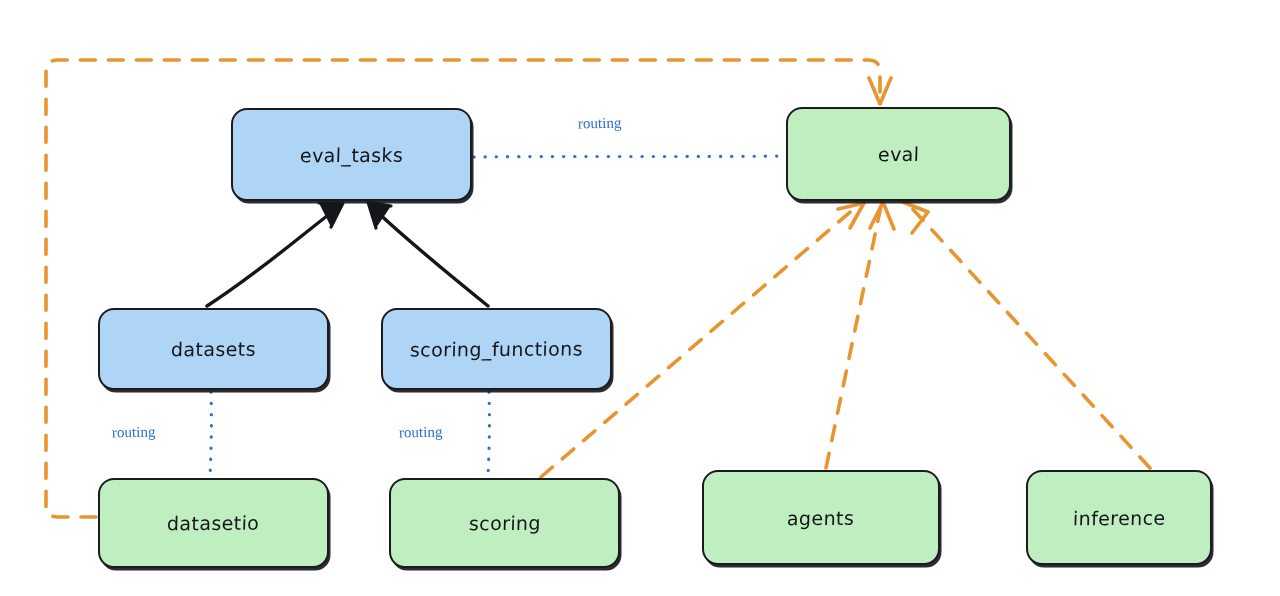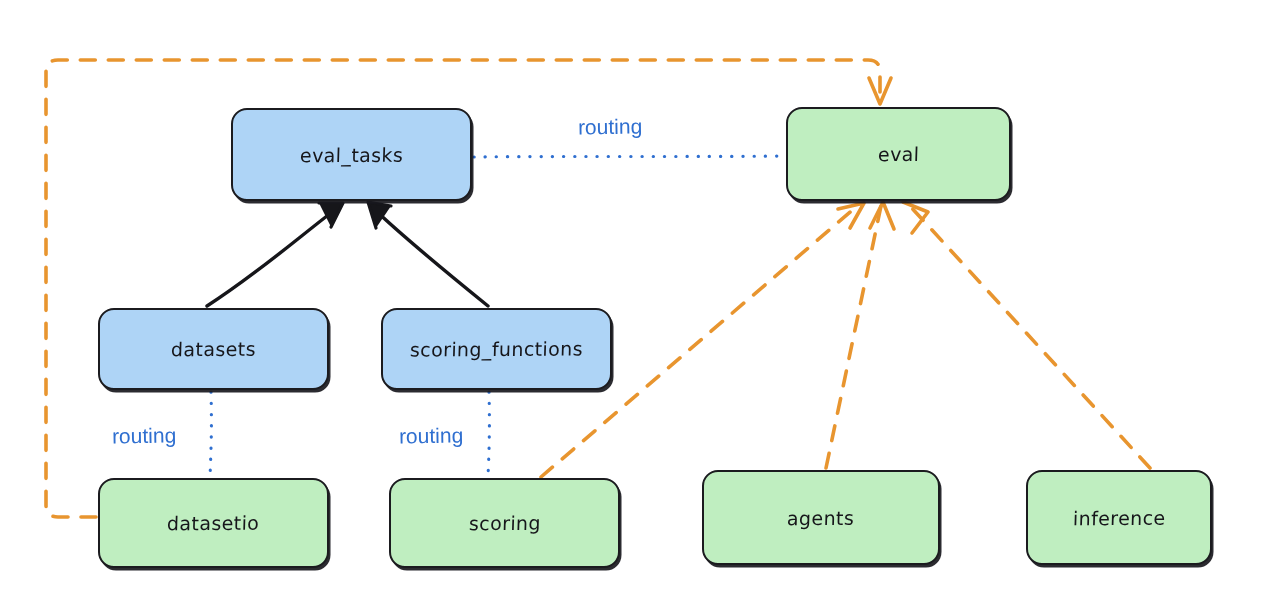--- a/index.html
+++ b/index.html
@@ -40,22 +40,22 @@
     letter-spacing: 0.4px;
     color: #16161a;
     white-space: nowrap;
     transform: skewX(-2deg) rotate(-0.35deg);
   }
   .node.blue { background: #aed4f6; }
   .node.green { background: #bfeec0; }
 
   .edge-label {
     position: absolute;
-    font-family: Liberation Sans, sans-serif;
-    font-size: 21px;
+    font-family: Liberation Serif, serif;
+    font-size: 15px;
     color: #2f6fd0;
     white-space: nowrap;
     transform: rotate(-1deg);
   }
 </style>
 </head>
 <body>
 
 <div id="canvas">
 

